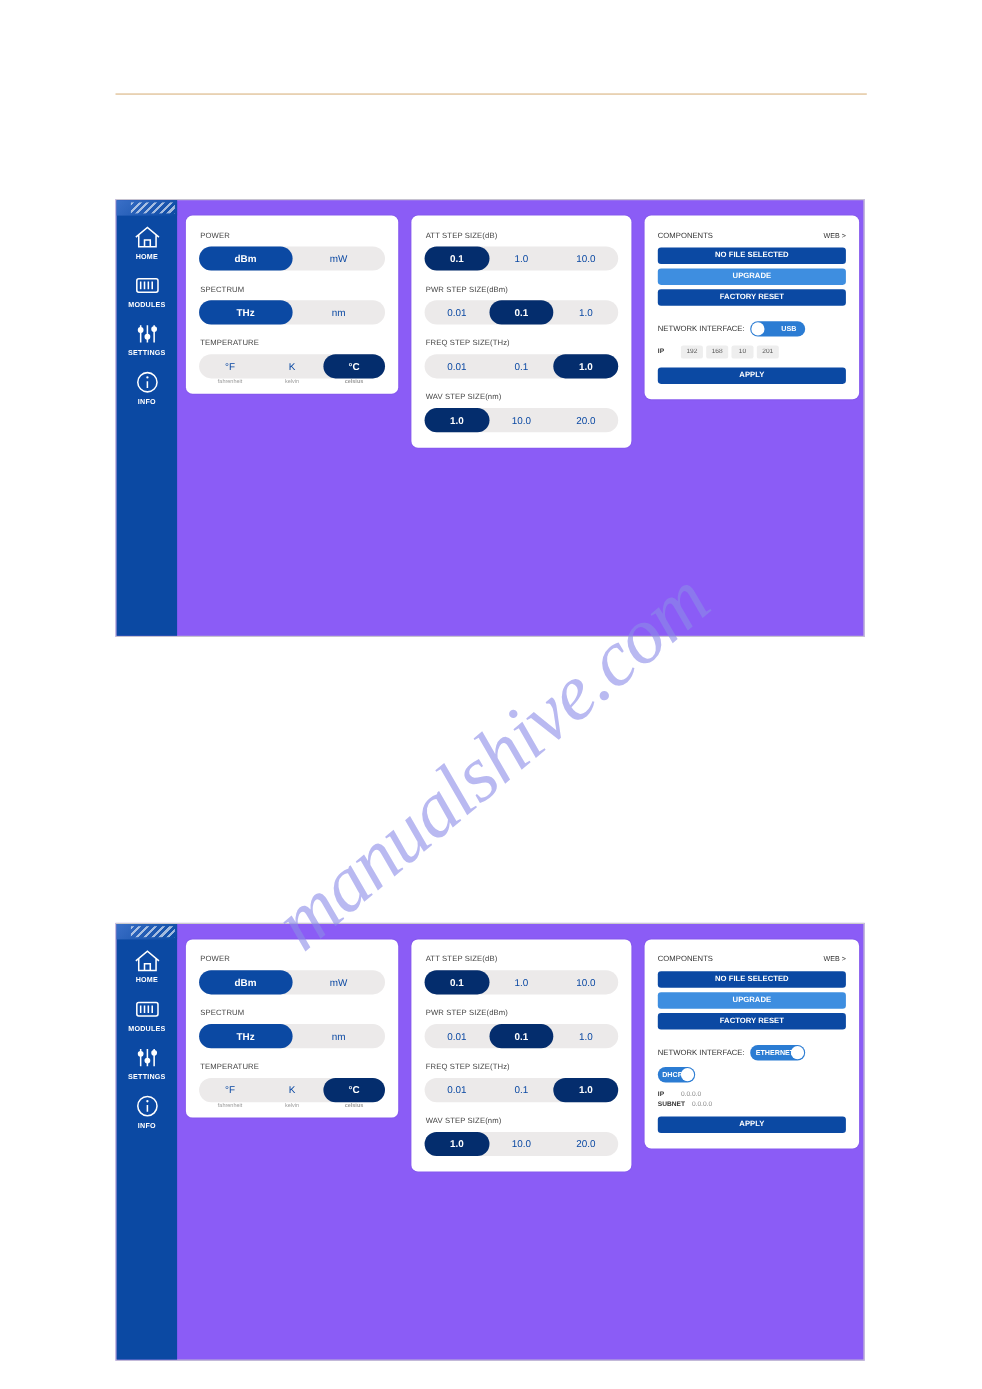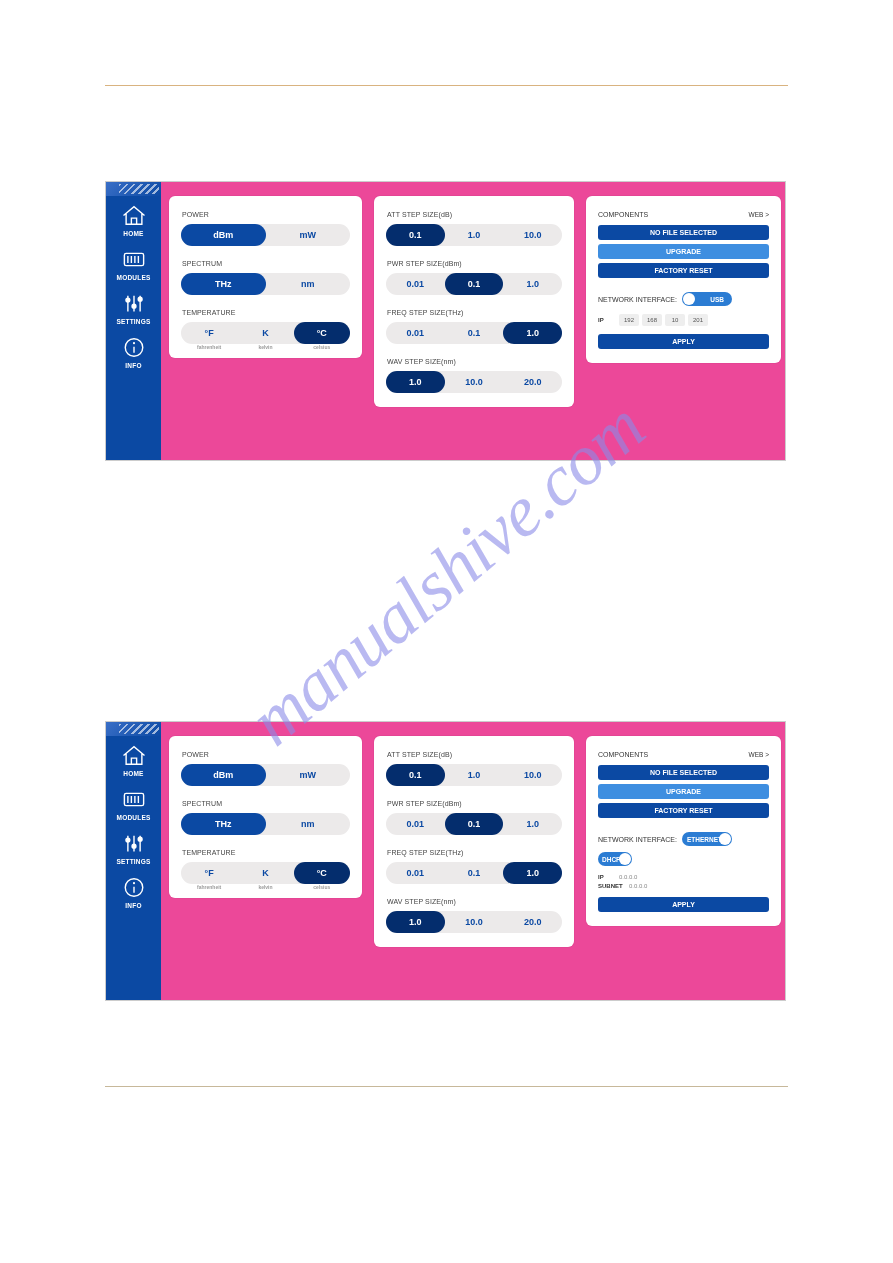--- a/index.html
+++ b/index.html
@@ -1,34 +1,34 @@
 <!DOCTYPE html>
 <html><head>
 <meta charset="utf-8">
 <style>
   * { box-sizing: border-box; margin: 0; padding: 0; }
   body { font-family: Arial, Helvetica, sans-serif; background: #fff; width: 893px; margin: 0 auto; padding: 85px 105px 60px 105px; position: relative; }
   .rule { height: 1px; background: #d9b380; margin: 0 0 95px 0; }
   .rule-bottom { height: 1px; background: #c7b89a; margin-top: 85px; }
-  .app { width: 681px; height: 280px; border: 1px solid #ccc; background: #ec4899; display: flex; position: relative; }
+  .app { width: 681px; height: 398px; border: 1px solid #ccc; background: #8b5cf6; display: flex; position: relative; }
   .sidebar { width: 55px; background: #0b49a3; color: #fff; display: flex; flex-direction: column; align-items: center; }
   .logo { width: 55px; height: 14px; background: linear-gradient(135deg,#3a6fc7,#0b49a3); position: relative; overflow: hidden; }
   .logo::before { content: ""; position: absolute; right: 2px; top: 2px; width: 40px; height: 10px; background: repeating-linear-gradient(135deg,rgba(255,255,255,.6) 0 2px,transparent 2px 5px); }
   .nav { display: flex; flex-direction: column; align-items: center; width: 100%; }
   .nav-item { display: flex; flex-direction: column; align-items: center; padding: 8px 0 3px; cursor: pointer; width: 100%; }
   .nav-label { font-size: 6.5px; letter-spacing: .2px; font-weight: 700; margin-top: 3px; }
   .panels { flex: 1; display: flex; gap: 12px; padding: 14px 8px 14px 8px; align-items: flex-start; }
   .card { background: #fff; border-radius: 6px; padding: 15px 12px 14px; box-shadow: 0 0 0 1px rgba(0,0,0,.03); }
   .card.left { width: 193px; }
   .card.mid { width: 200px; }
   .card.right { width: 195px; }
   .section-label { font-size: 7px; letter-spacing: .1px; color: #444; margin: 0 0 6px 1px; }
   .section-label.mt { margin-top: 14px; }
   .pillrow { display: flex; background: #eceaea; border-radius: 11px; height: 22px; }
-  .pill { flex: 1; display: flex; align-items: center; justify-content: center; font-size: 9px; border-radius: 11px; color: #0b49a3; cursor: pointer; position: relative; font-weight: bold; }
+  .pill { flex: 1; display: flex; align-items: center; justify-content: center; font-size: 9px; border-radius: 11px; color: #0b49a3; cursor: pointer; position: relative; }
   .pill.sel { background: #0b49a3; color: #fff; font-weight: 600; }
   .pill.sel.dark { background: #042d6d; }
   .pill .sub { position: absolute; top: 22px; font-size: 5px; color: #9b9b9b; }
   .btnfull { display: flex; align-items: center; justify-content: center; height: 15px; border-radius: 3px; font-size: 7px; font-weight: 700; color: #fff; cursor: pointer; }
   .navy { background: #0b49a3; }
   .light { background: #3e8ee0; }
   .net-row { display: flex; align-items: center; gap: 5px; margin-top: 14px; }
   .net-label { font-size: 7px; color: #333; }
   .toggle { width: 50px; height: 14px; background: #2b7cd3; border-radius: 9px; position: relative; cursor: pointer; display: flex; align-items: center; }
   .toggle .knob { width: 12px; height: 12px; background: #fff; border-radius: 50%; position: absolute; left: 1px; }

